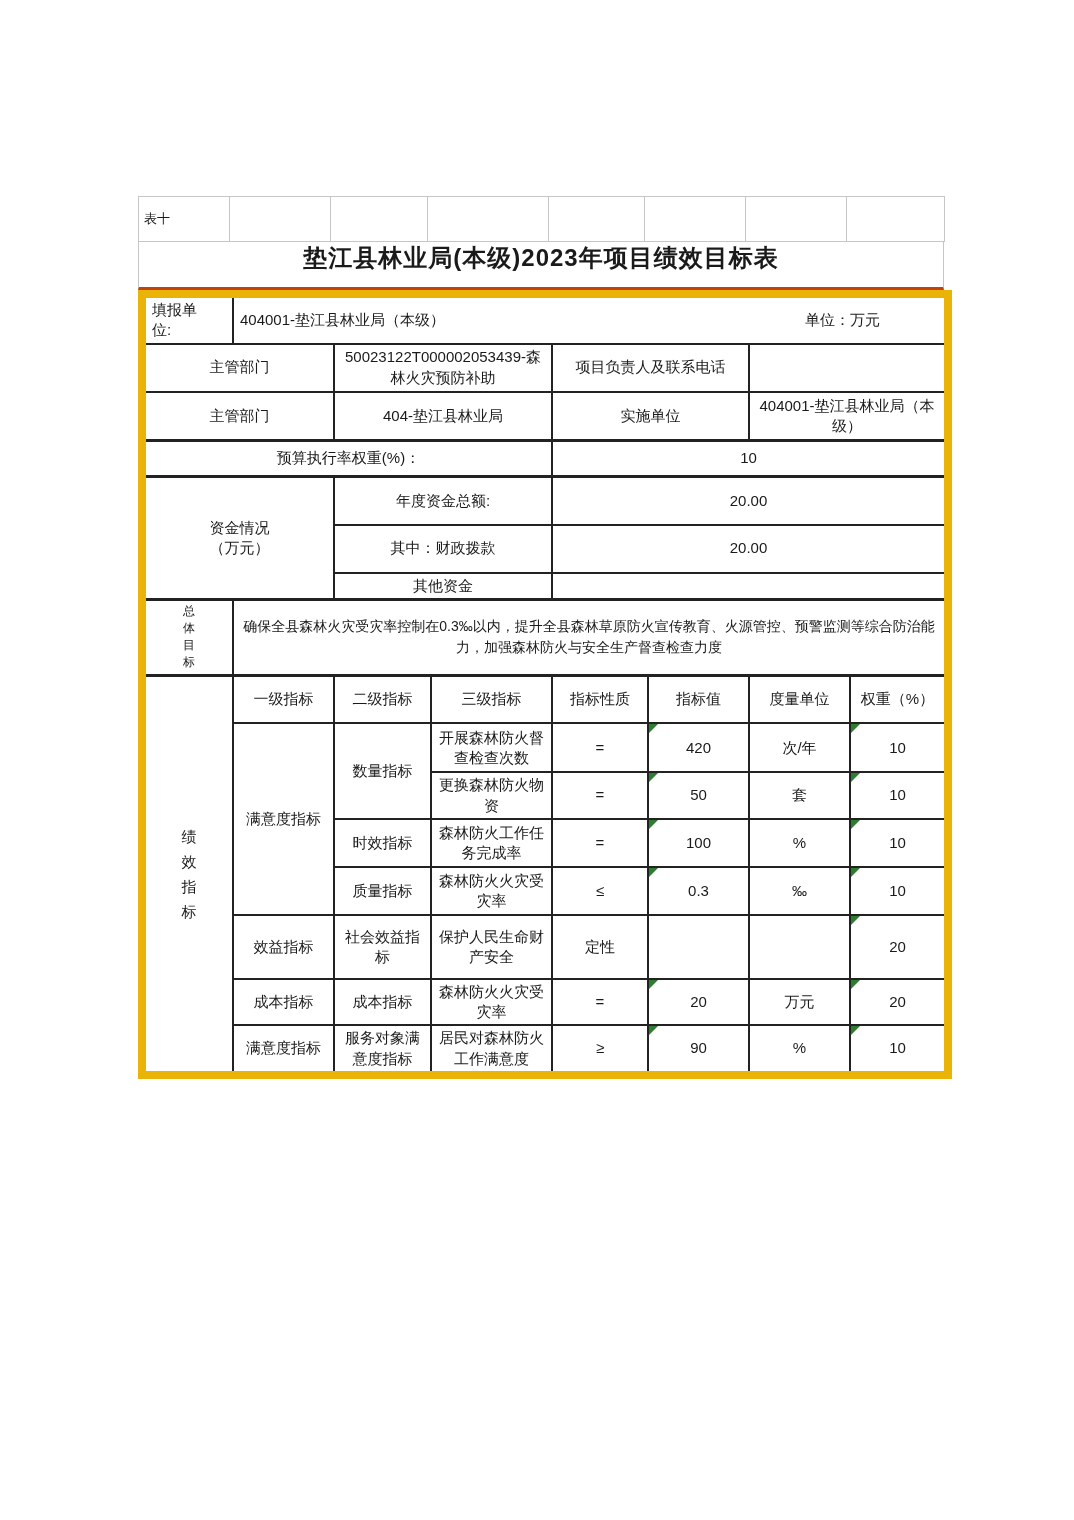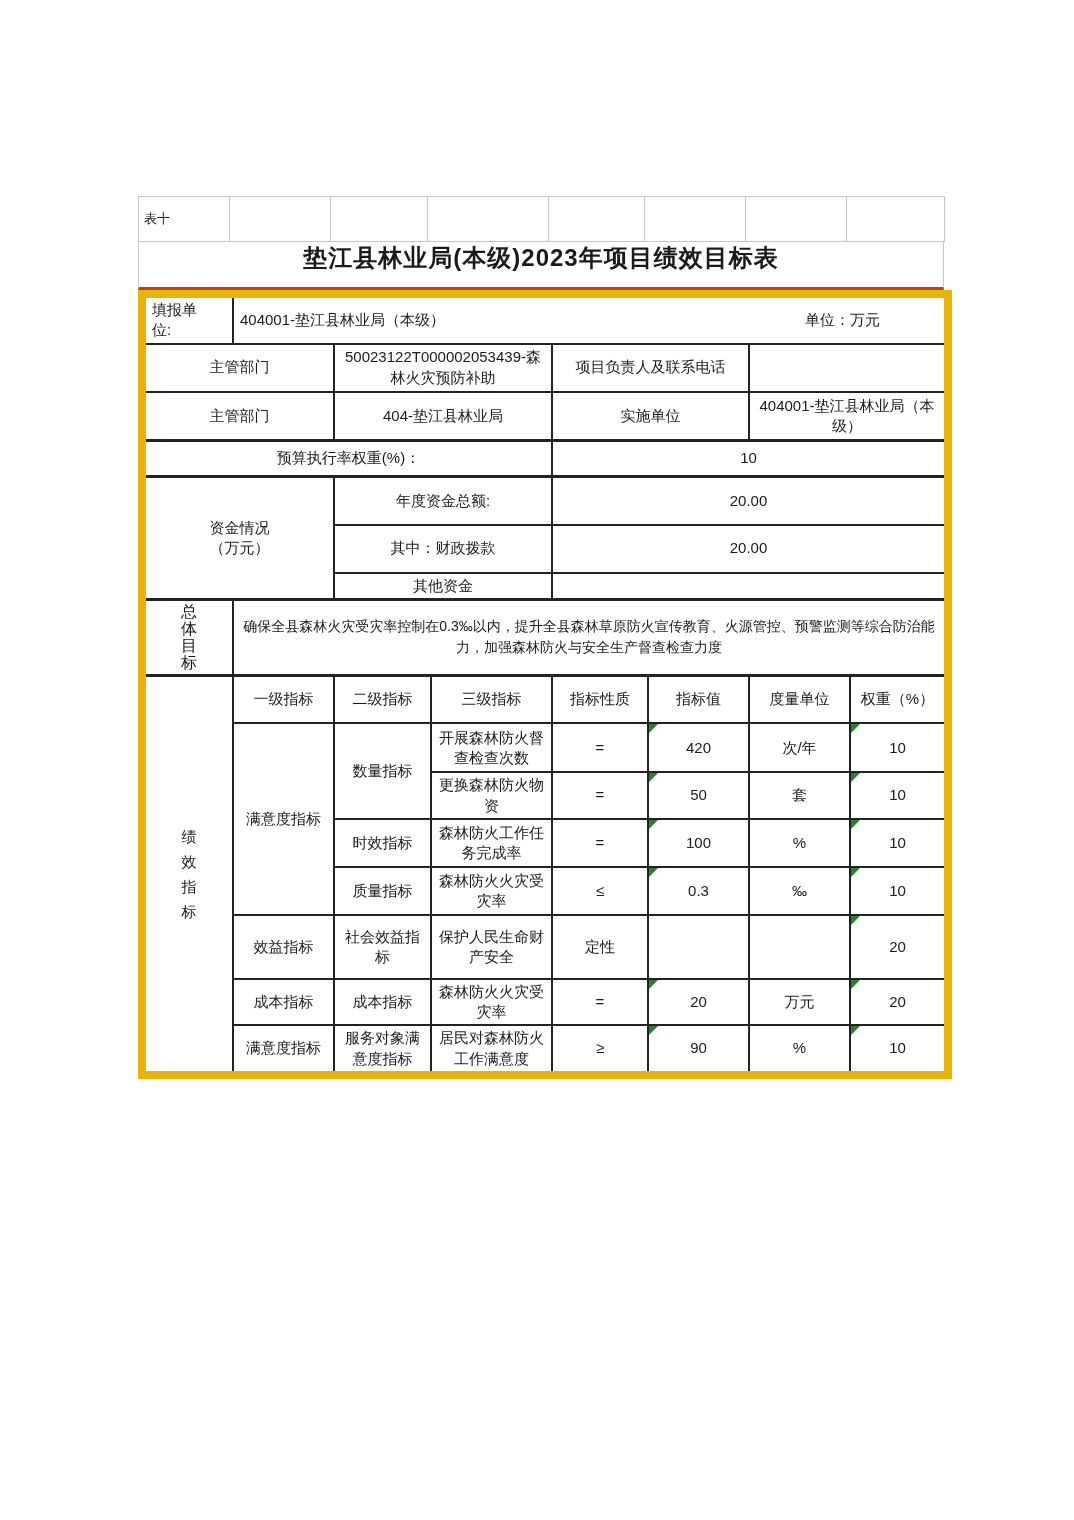--- a/index.html
+++ b/index.html
@@ -17,21 +17,21 @@
   .titlerow .t { font-size:24px; font-weight:bold; letter-spacing:1px; }
 
   
   table.main { border-collapse:collapse; table-layout:fixed; width:806px; border:8px solid #eab308; }
   table.main td { border:2px solid #222; padding:2px 6px; font-size:15px; text-align:center; vertical-align:middle; line-height:1.35; }
   table.main tr.sect td { border-top-width:3px; }
   td.left  { text-align:left; }
   td.right { text-align:right; padding-right:9px; }
   td.topal { vertical-align:top; }
 
-  .vtext  { width:16px; margin:0 auto; word-break:break-all; font-size:16px; line-height:17px; text-align:center; }
+  .vtext  { width:16px; margin:0 auto; word-break:break-all; font-size:12px; line-height:17px; text-align:center; }
   .vtext2 { width:17px; margin:0 auto; word-break:break-all; font-size:15px; line-height:25px; text-align:center; }
 
   .goal { font-size:14px; line-height:21px; text-align:center; }
 
   .unitwrap { display:flex; justify-content:space-between; align-items:center; }
   .unitwrap .u { margin-right:58px; }
   .wraplbl { max-width:56px; text-align:left; }
 
   
   td.tri { position:relative; }

